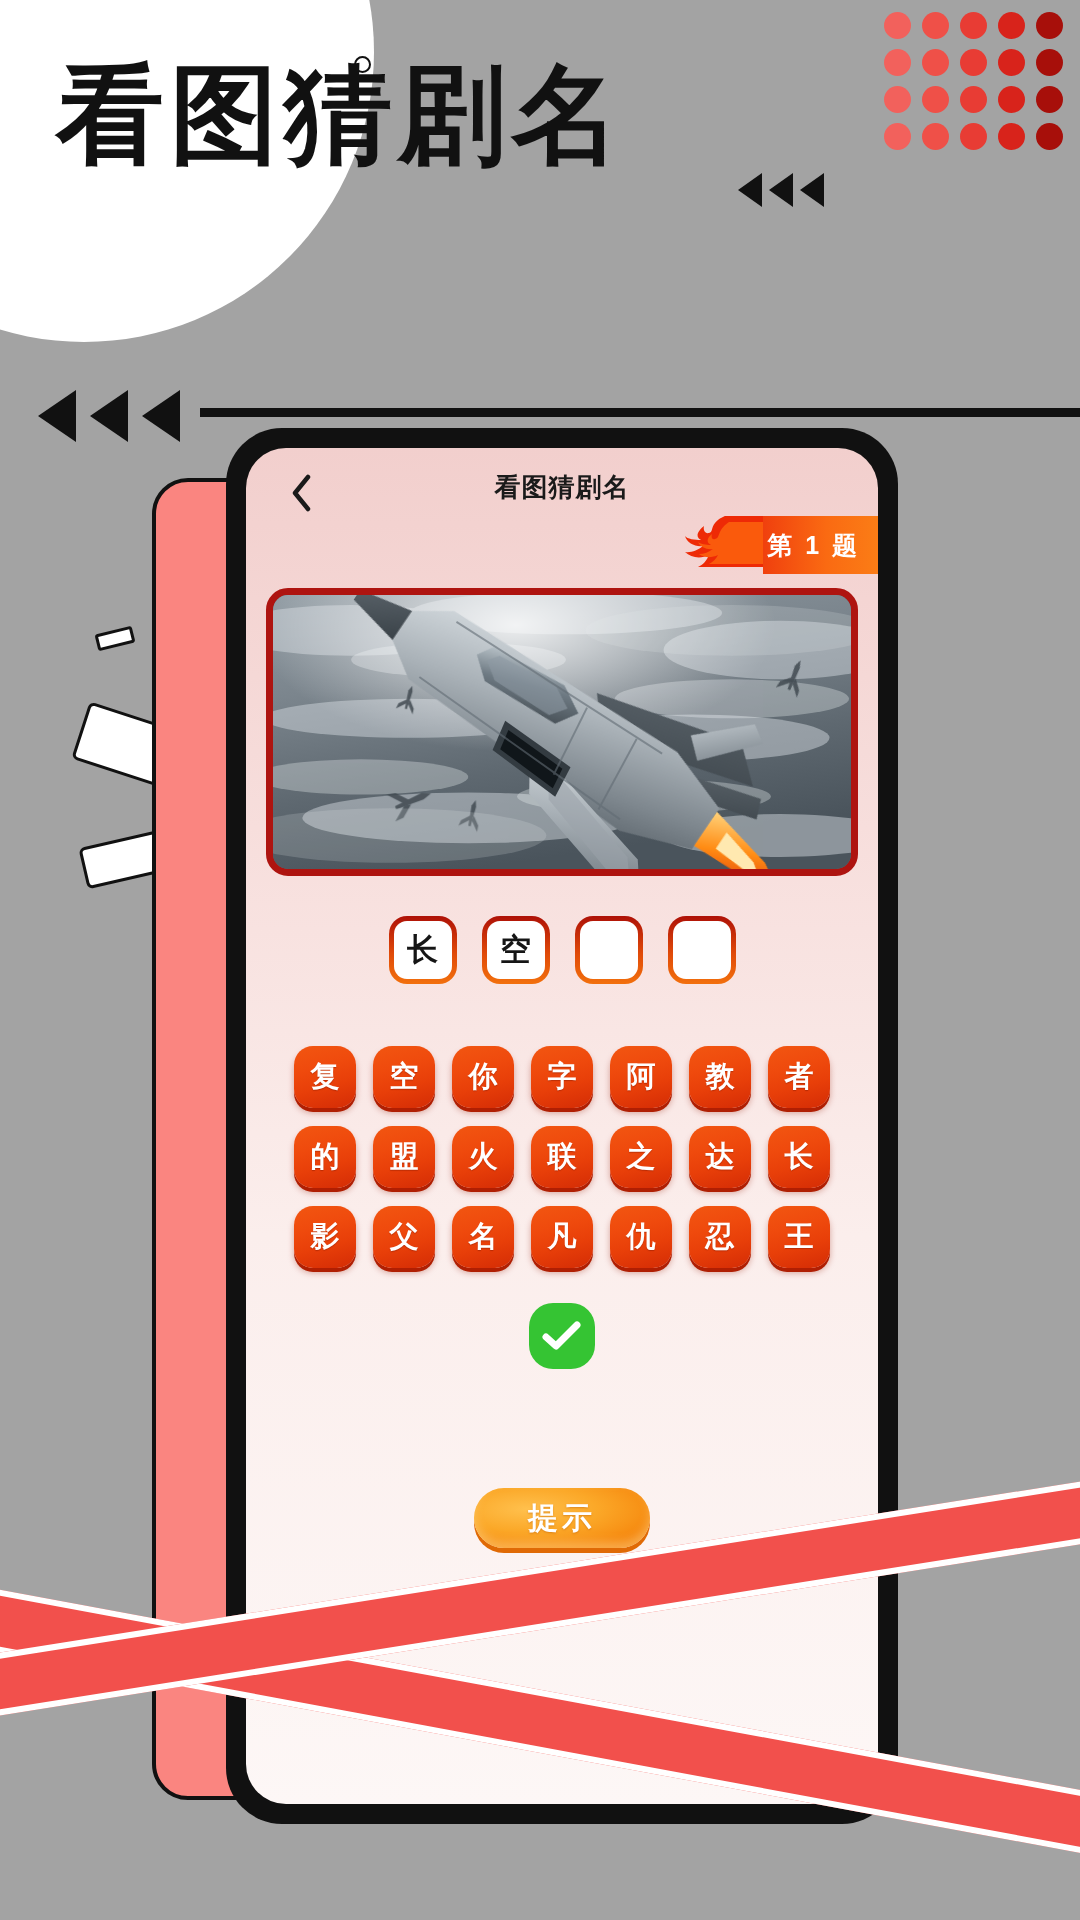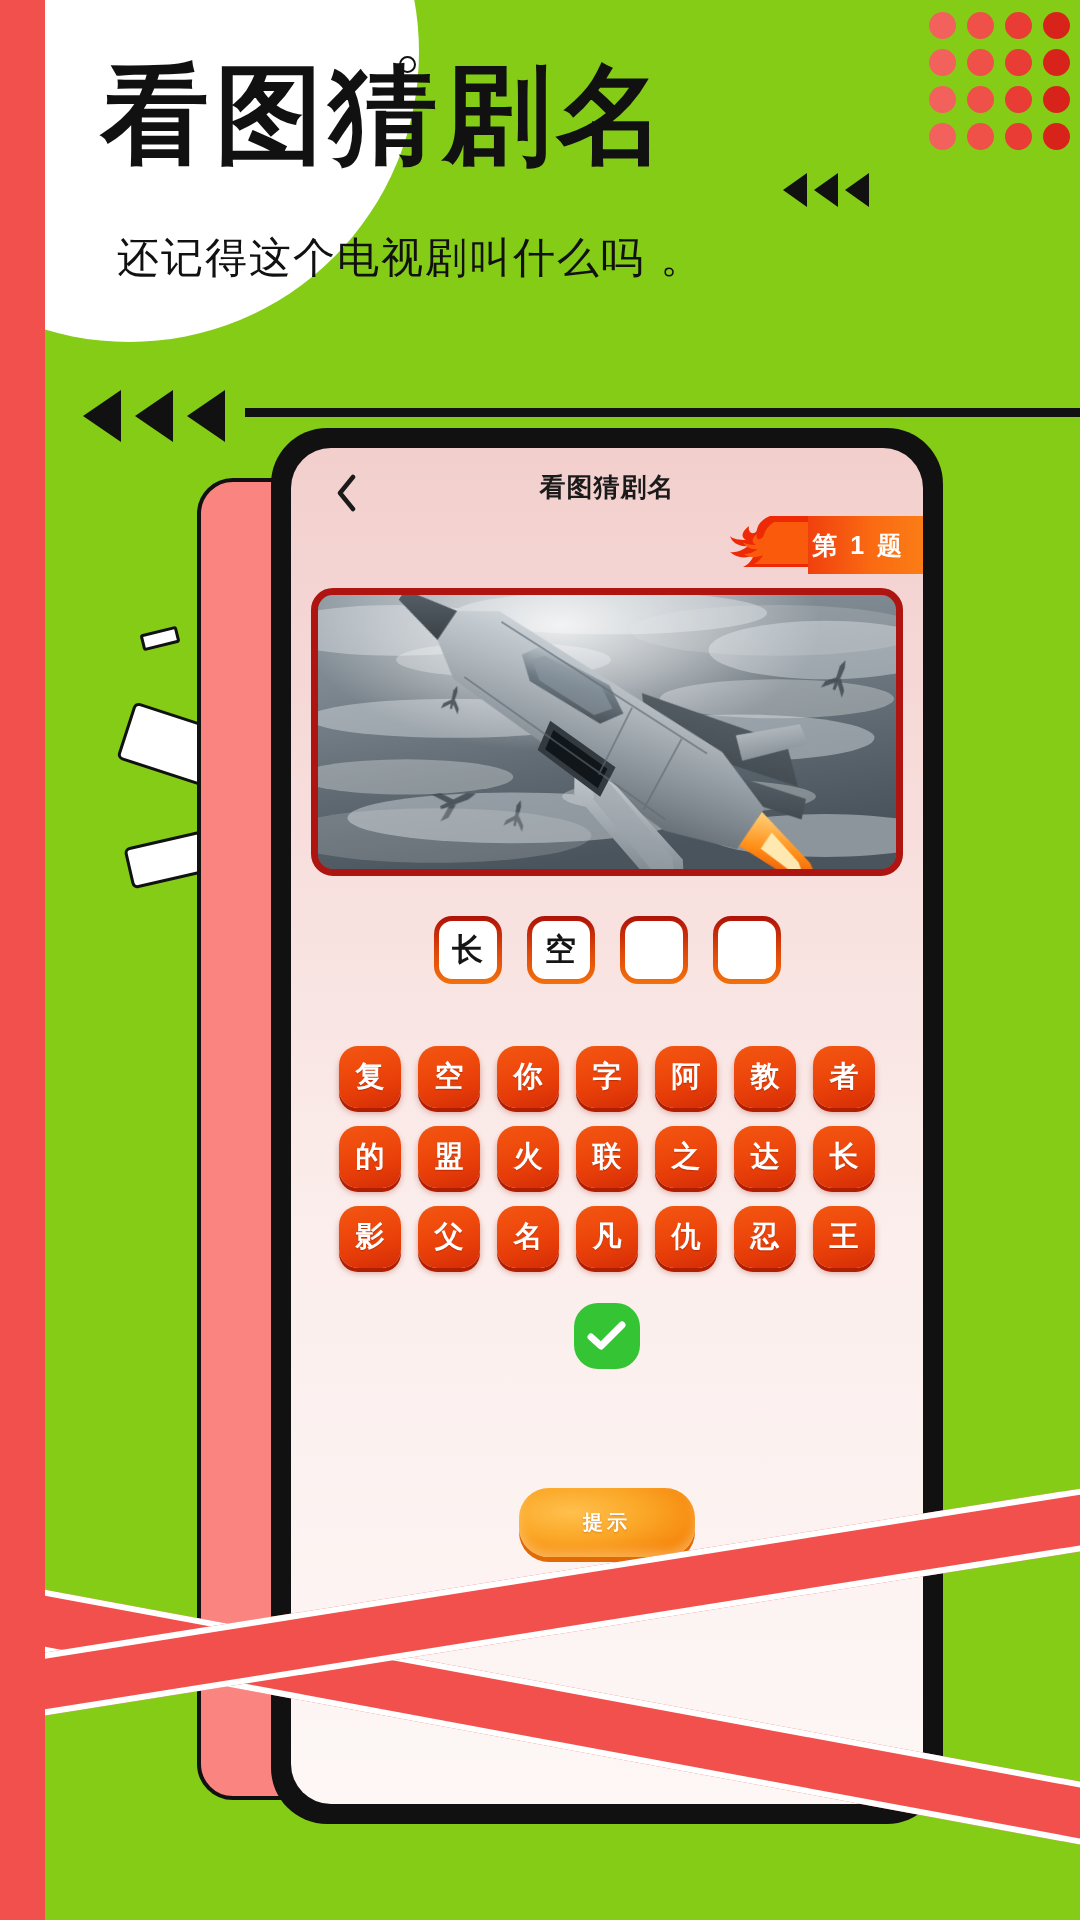--- a/index.html
+++ b/index.html
@@ -5,21 +5,21 @@
   * { margin:0; padding:0; box-sizing:border-box; }
   html,body { width:1080px; height:1920px; }
   body {
     font-family:"Liberation Sans","DejaVu Sans",sans-serif;
     background:#f2504c;
     position:relative;
     overflow:hidden;
   }
 
   
-  #poster { position:absolute; inset:0; background:#84cc16; overflow:hidden;margin-left:45px; }
+  #poster { position:absolute; inset:0; background:#a3a3a3; overflow:hidden; }
 
   
   .white-circle {
     position:absolute;
     left:-206px; top:-238px;
     width:580px; height:580px;
     border-radius:50%;
     background:#ffffff;
   }
 
@@ -235,26 +235,26 @@
     letter-spacing:1px;
   }
 
   
   .hint-wrap {
     position:absolute;
     left:0; right:0; top:1040px;
     display:flex; justify-content:center;
   }
   .hint-btn {
-    width:176px; height:69px;
+    width:176px; height:60px;
     border-radius:30px;
     background:radial-gradient(ellipse at 30% 35%,#ffc04d 0%,#fba828 40%,#f68a10 75%,#f07a08 100%);
     box-shadow:0 5px 0 #e06a05, inset 0 -6px 10px rgba(255,220,150,.45);
     display:flex; align-items:center; justify-content:center;
-    color:#fff; font-size:20px; font-weight:bold;
+    color:#fff; font-size:30px; font-weight:bold;
     letter-spacing:4px;
     text-shadow:0 1px 2px rgba(180,80,0,.4);
   }
 
   
   .bands { position:absolute; inset:0; pointer-events:none; }
   .band {
     position:absolute;
     background:#f2504c;
     border-top:6px solid #fff;
@@ -307,21 +307,20 @@
   <div class="circle-outline"></div>
 
   <div class="poster-title">看图猜剧名</div>
 
   <div class="title-arrows">
     <i></i>
       <i></i>
       <i></i>
   </div>
 
-  <div class="poster-sub">还记得这个电视剧叫什么吗 。</div>
 
   <div class="big-arrows">
     <i></i>
       <i></i>
       <i></i>
   </div>
   <div class="rule-line"></div>
 
   <div class="sticker s1"></div>
   <div class="sticker s2"></div>

